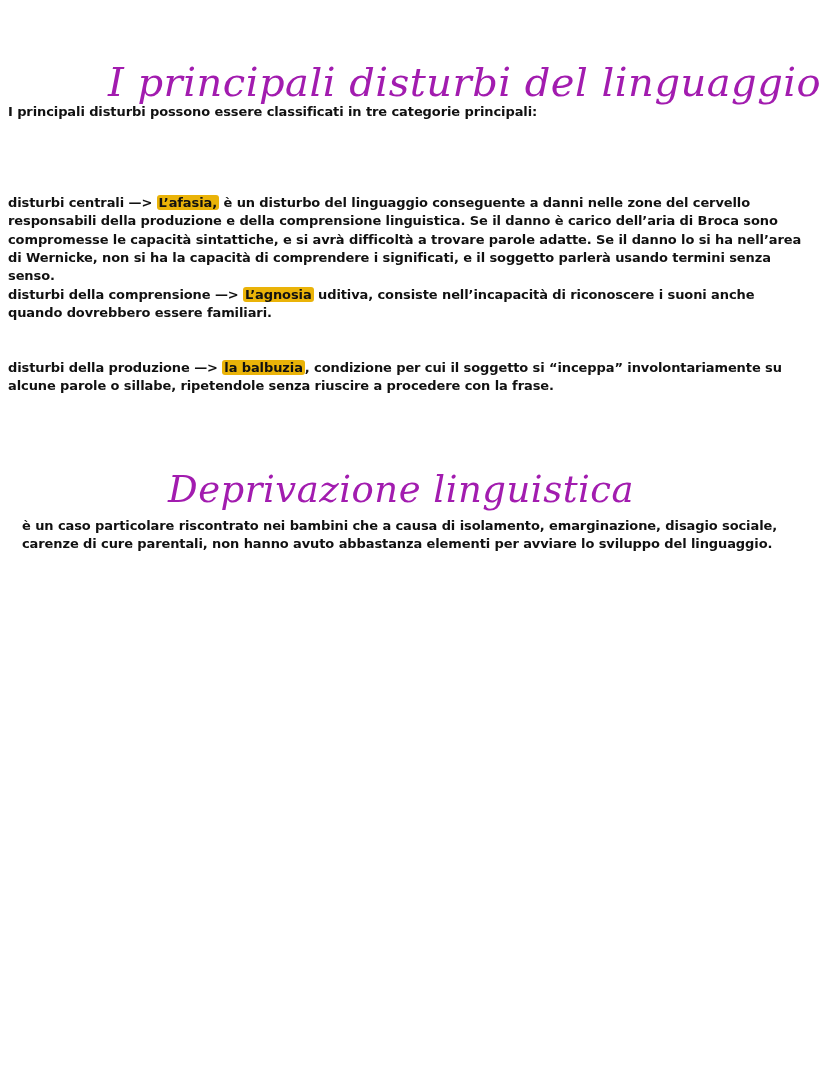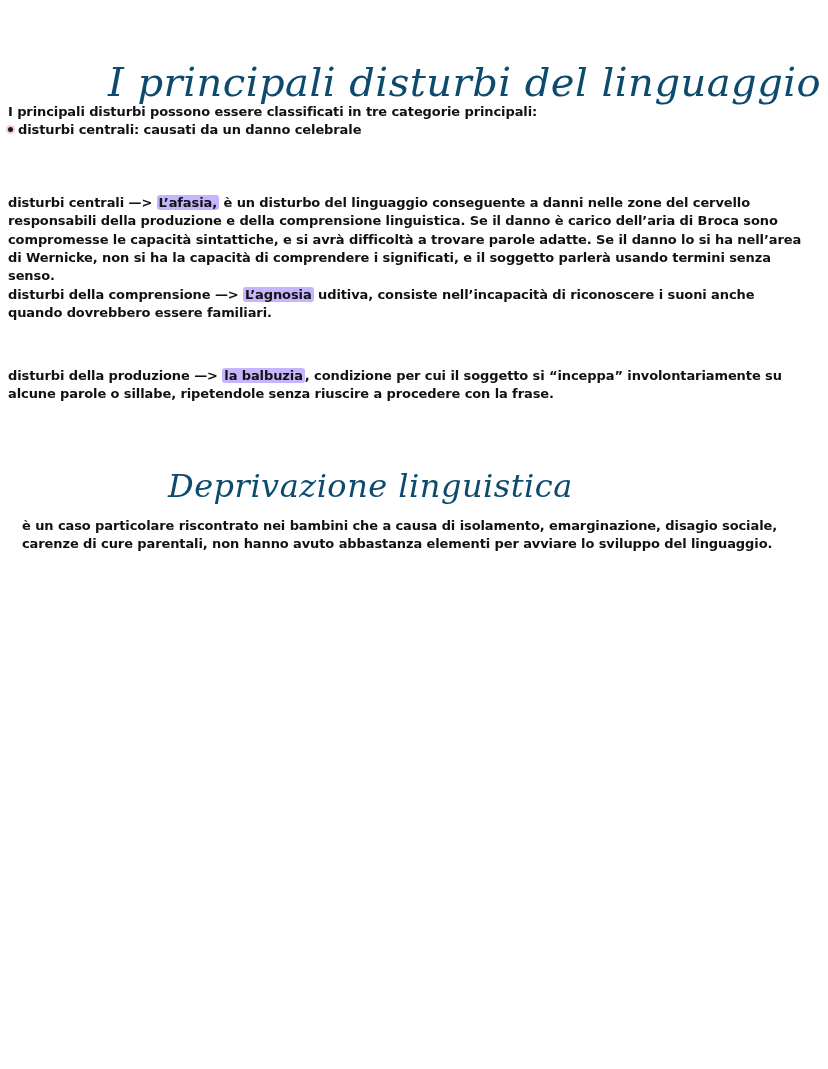--- a/index.html
+++ b/index.html
@@ -13,34 +13,34 @@
       position: relative;
       overflow: hidden;
       font-family: "DejaVu Sans", sans-serif;
       color: #111111;
     }
     .script-title {
       position: absolute;
       font-family: "DejaVu Serif", serif;
       font-style: italic;
       font-weight: normal;
-      color: #0c4a6e;
+      color: #a21caf;
       white-space: nowrap;
       letter-spacing: 0.5px;
     }
     #title-1 {
       left: 108px;
       top: 24px;
       font-size: 40px;
       line-height: 62px;
     }
     #title-2 {
       left: 168px;
       top: 428px;
-      font-size: 32px;
+      font-size: 37px;
       line-height: 62px;
     }
     .body-text {
       position: absolute;
       left: 8px;
       width: 800px;
       font-size: 13px;
       line-height: 18.3px;
       font-weight: bold;
       letter-spacing: -0.1px;
@@ -61,54 +61,50 @@
       position: absolute;
       left: 0px;
       top: 6px;
       width: 5px;
       height: 5px;
       border-radius: 50%;
       background: #1a1a1a;
       box-shadow: 0 0 0 2px #f7c7de;
     }
     .hl {
-      background: #c4b5fd;
+      background: #eab308;
       border-radius: 3px;
       padding: 0 2px;
     }
     #intro {
       top: 103px;
     }
     #afasia {
       top: 194px;
     }
     #agnosia {
       top: 286px;
     }
     #balbuzia {
-      top: 367px;
+      top: 359px;
     }
     #deprivazione {
       top: 517px;
       left: 22px;
       width: 790px;
     }
   </style>
 </head>
 <body>
 
 <h1 id="title-1" class="script-title">I principali disturbi del linguaggio</h1>
 
 <div id="intro" class="body-text">
   <p class="p">I principali disturbi possono essere classificati in tre categorie principali:</p>
   <ul class="bullets">
-    <li class="bullet-item">
-      <span class="bullet-dot"></span>
-      <span>disturbi centrali: causati da un danno celebrale</span>
-    </li>
   </ul>
 </div>
 
 <div id="afasia" class="body-text">
   <p class="p"><span>disturbi centrali —&gt; </span><span class="hl">L’afasia,</span><span> è un disturbo del linguaggio conseguente a danni nelle zone del cervello responsabili della produzione e della comprensione linguistica. Se il danno è carico dell’aria di Broca sono compromesse le capacità sintattiche, e si avrà difficoltà a trovare parole adatte. Se il danno lo si ha nell’area di Wernicke, non si ha la capacità di comprendere i significati, e il soggetto parlerà usando termini senza senso.</span></p>
 </div>
 
 <div id="agnosia" class="body-text">
   <p class="p"><span>disturbi della comprensione —&gt; </span><span class="hl">L’agnosia</span><span> uditiva, consiste nell’incapacità di riconoscere i suoni anche quando dovrebbero essere familiari.</span></p>
 </div>

